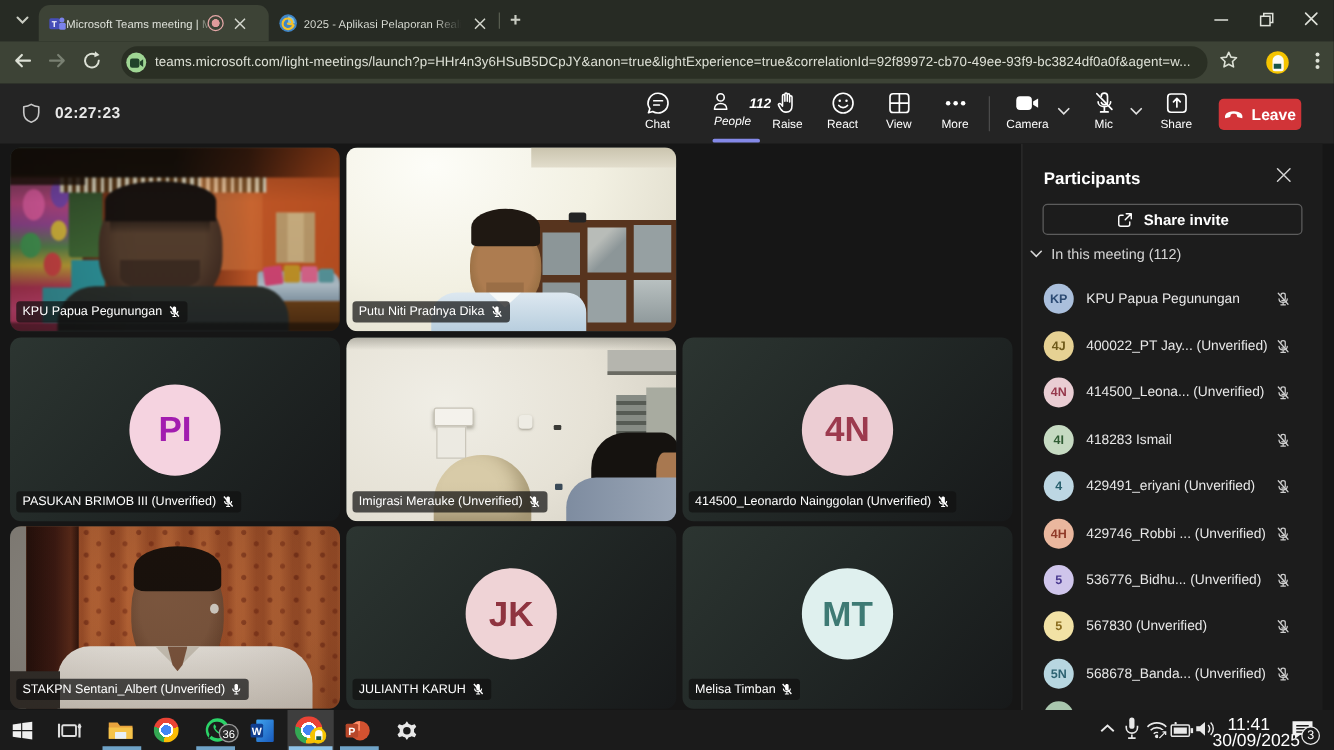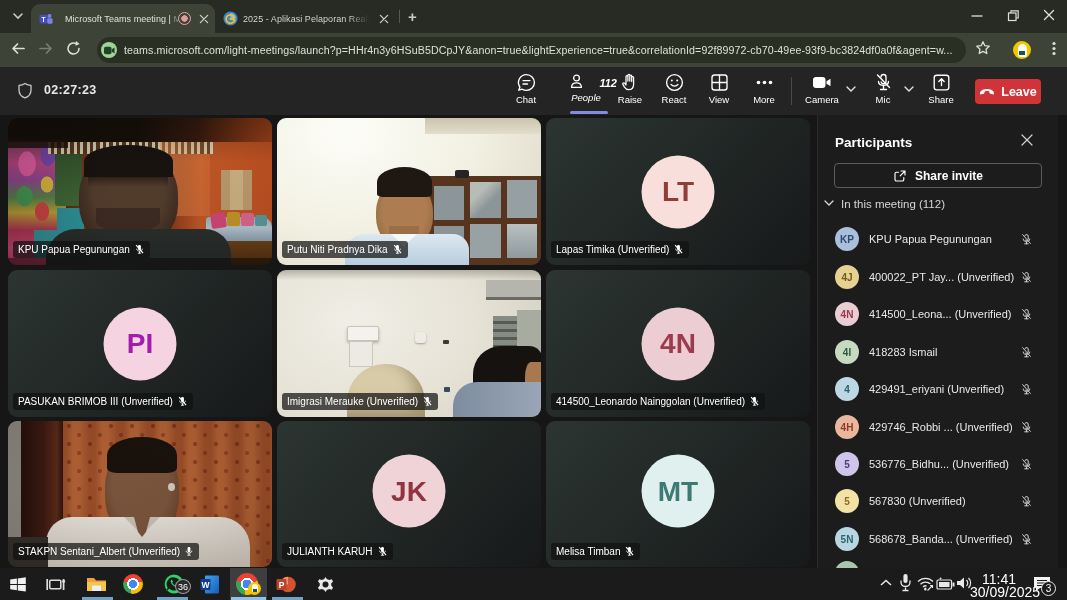--- a/index.html
+++ b/index.html
@@ -78,21 +78,21 @@
 <div id="tabsearch"><svg width="26" height="17" viewBox="0 0 26 17">
       <path d="M9 6 L13 10 L17 6" stroke="#c9ccc2" stroke-width="1.6" fill="none" stroke-linecap="round"></path>
     </svg></div>
 <div class="tab" id="tab1">
   <svg style="margin-left:8px;flex:none;" width="14" height="14" viewBox="0 0 16 16">
     <rect x="0.5" y="3" width="9.5" height="10" rx="1.5" fill="#464eb8"></rect>
     <circle cx="12" cy="4.5" r="2.3" fill="#7b83eb"></circle>
     <rect x="9.5" y="7" width="6" height="6.5" rx="1.5" fill="#7b83eb"></rect>
     <text x="5" y="11" font-size="7.5" font-weight="bold" fill="#fff" text-anchor="middle" font-family="Liberation Sans">T</text>
   </svg>
-  <span class="tabtitle" style="margin-left:12px;width:113px;font-size:9px;letter-spacing:0.05px;">Microsoft Teams meeting | <span style="opacity:0.45">M</span></span>
+  <span class="tabtitle" style="margin-left:0;width:113px;font-size:9px;letter-spacing:0.05px;">Microsoft Teams meeting | <span style="opacity:0.45">M</span></span>
   <span style="width:13px;height:13px;border-radius:50%;border:1.8px solid #e5a7a7;background:radial-gradient(circle,#e09b9b 0 3px,#3d4336 3.4px);flex:none;"></span>
   <svg style="margin-left:8px;flex:none;" width="10" height="10" viewBox="0 0 11 11">
       <path d="M1.5 1.5 L9.5 9.5 M9.5 1.5 L1.5 9.5" stroke="#cfd2c9" stroke-width="1.4" stroke-linecap="round"></path>
     </svg>
 </div>
 <div class="tab" id="tab2">
   <svg style="margin-left:8px;flex:none;" width="15" height="15" viewBox="0 0 16 16">
     <circle cx="8" cy="8" r="7.5" fill="#3f85c6"></circle>
     <path d="M8 2.2 A5.8 5.8 0 0 1 13.8 8 L8 8 Z" fill="#7ec3e8"></path>
     <path d="M12.6 9.8 C11.6 12.4 8.8 13.6 6.4 12.8 C4 12 2.8 9.4 3.6 7 C4.4 4.8 6.7 3.6 8.9 4.3 C10.9 5 12 7.1 11.3 9 L7.8 8.4" stroke="#f4c02c" stroke-width="1.9" fill="none" stroke-linecap="round"></path>
@@ -293,28 +293,20 @@
     <div class="abs" style="left:68px;top:116px;width:124px;height:31px;background:linear-gradient(180deg,#dde8f0,#b8cede);border-radius:20px 16px 0 0;"></div>
     <div class="abs" style="left:114px;top:116px;width:26px;height:12px;background:#f6f8f6;clip-path:polygon(0 0,50% 100%,100% 0);"></div>
   </div>
       <div class="nlabel">Putu Niti Pradnya Dika <svg width="11" height="11" viewBox="0 0 10 11">
           <path d="M3.6 2.3 C3.6 0.7 6.4 0.7 6.4 2.3 V5 C6.4 6.6 3.6 6.6 3.6 5 Z" fill="#fff"></path>
           <path d="M2.2 4.7 C2.2 7.9 7.8 7.9 7.8 4.7 M5 7.3 V9.2 M3.4 9.2 H6.6" stroke="#fff" stroke-width="0.9" fill="none"></path>
           <path d="M1.6 1.2 L8.6 9.2" stroke="#fff" stroke-width="1.1"></path>
         </svg></div>
     </div>
 
-  <div class="tile t3">
-      <div class="avcirc" style="background:#f8dfdc;color:#8f3e36;">LT</div>
-      <div class="nlabel">Lapas Timika (Unverified) <svg width="11" height="11" viewBox="0 0 10 11">
-          <path d="M3.6 2.3 C3.6 0.7 6.4 0.7 6.4 2.3 V5 C6.4 6.6 3.6 6.6 3.6 5 Z" fill="#fff"></path>
-          <path d="M2.2 4.7 C2.2 7.9 7.8 7.9 7.8 4.7 M5 7.3 V9.2 M3.4 9.2 H6.6" stroke="#fff" stroke-width="0.9" fill="none"></path>
-          <path d="M1.6 1.2 L8.6 9.2" stroke="#fff" stroke-width="1.1"></path>
-        </svg></div>
-    </div>
 
   <div class="tile t4">
       <div class="avcirc" style="background:#f5d3e0;color:#a21caf;">PI</div>
       <div class="nlabel">PASUKAN BRIMOB III (Unverified) <svg width="11" height="11" viewBox="0 0 10 11">
           <path d="M3.6 2.3 C3.6 0.7 6.4 0.7 6.4 2.3 V5 C6.4 6.6 3.6 6.6 3.6 5 Z" fill="#fff"></path>
           <path d="M2.2 4.7 C2.2 7.9 7.8 7.9 7.8 4.7 M5 7.3 V9.2 M3.4 9.2 H6.6" stroke="#fff" stroke-width="0.9" fill="none"></path>
           <path d="M1.6 1.2 L8.6 9.2" stroke="#fff" stroke-width="1.1"></path>
         </svg></div>
     </div>
 

